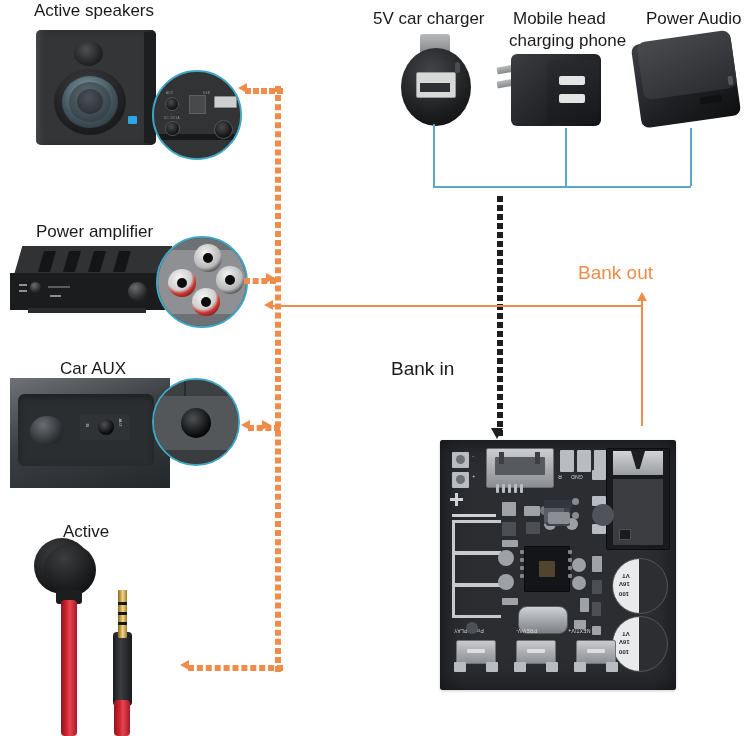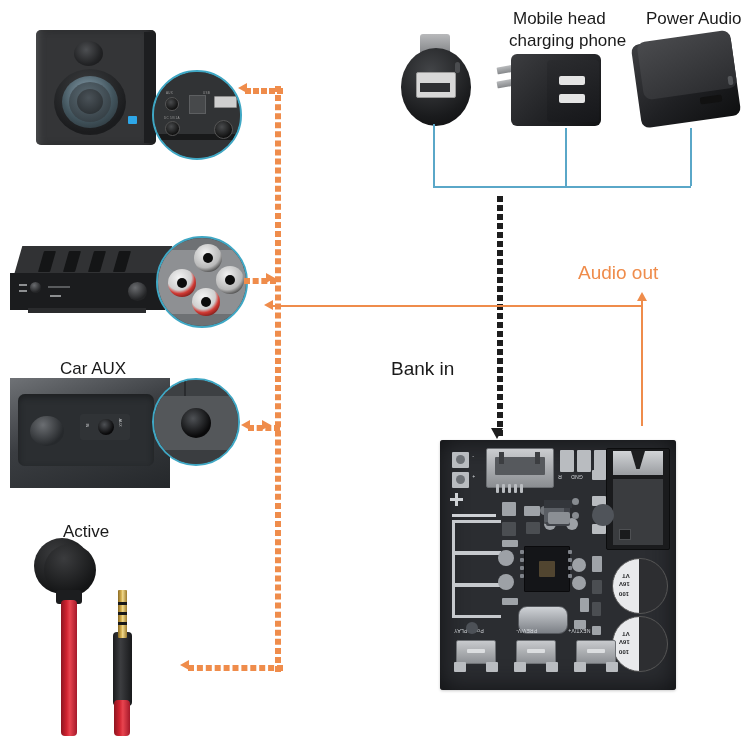--- a/index.html
+++ b/index.html
@@ -114,28 +114,31 @@
         font-family:"Liberation Sans",sans-serif;letter-spacing:.2px;}
   .smd{position:absolute;background:#9fa3a8;border-radius:1px;}
   .smd-d{position:absolute;background:#4b4e52;border-radius:1px;}
   .via{position:absolute;border-radius:50%;background:#9da1a6;}
 </style>
 </head>
 <body>
 
 <div class="stage">
 
+  <div class="lbl" style="left:34px;top:0px;">Active speakers</div>
+  <div class="lbl" style="left:36px;top:221px;">Power amplifier</div>
   <div class="lbl" style="left:60px;top:358px;">Car AUX</div>
   <div class="lbl" style="left:63px;top:521px;">Active</div>
 
+  <div class="lbl" style="left:373px;top:8px;">5V car charger</div>
   <div class="lbl" style="left:513px;top:8px;">Mobile head</div>
   <div class="lbl" style="left:509px;top:30px;">charging phone</div>
   <div class="lbl" style="left:646px;top:8px;">Power Audio</div>
 
-  <div class="lbl lbl-orange" style="left:578px;top:262px;font-size:19px;">Audio out</div>
+  <div class="lbl lbl-orange" style="left:578px;top:262px;font-size:19px;">Bank out</div>
   <div class="lbl" style="left:391px;top:358px;font-size:19px;">Bank in</div>
 
   <div class="node" style="left:36px;top:30px;width:135px;height:115px;">
     <div class="spk-body" style="left:0;top:0;width:120px;height:115px;"></div>
     <div class="spk-side" style="left:108px;top:2px;width:12px;height:111px;"></div>
     <div class="spk-tweet" style="left:38px;top:11px;width:29px;height:25px;"></div>
     <div class="spk-woof-out" style="left:18px;top:39px;width:72px;height:66px;"></div>
     <div class="spk-woof-mid" style="left:26px;top:46px;width:56px;height:52px;"></div>
     <div class="spk-woof-in" style="left:33px;top:52px;width:42px;height:40px;"></div>
     <div class="spk-dust" style="left:41px;top:59px;width:26px;height:25px;"></div>

